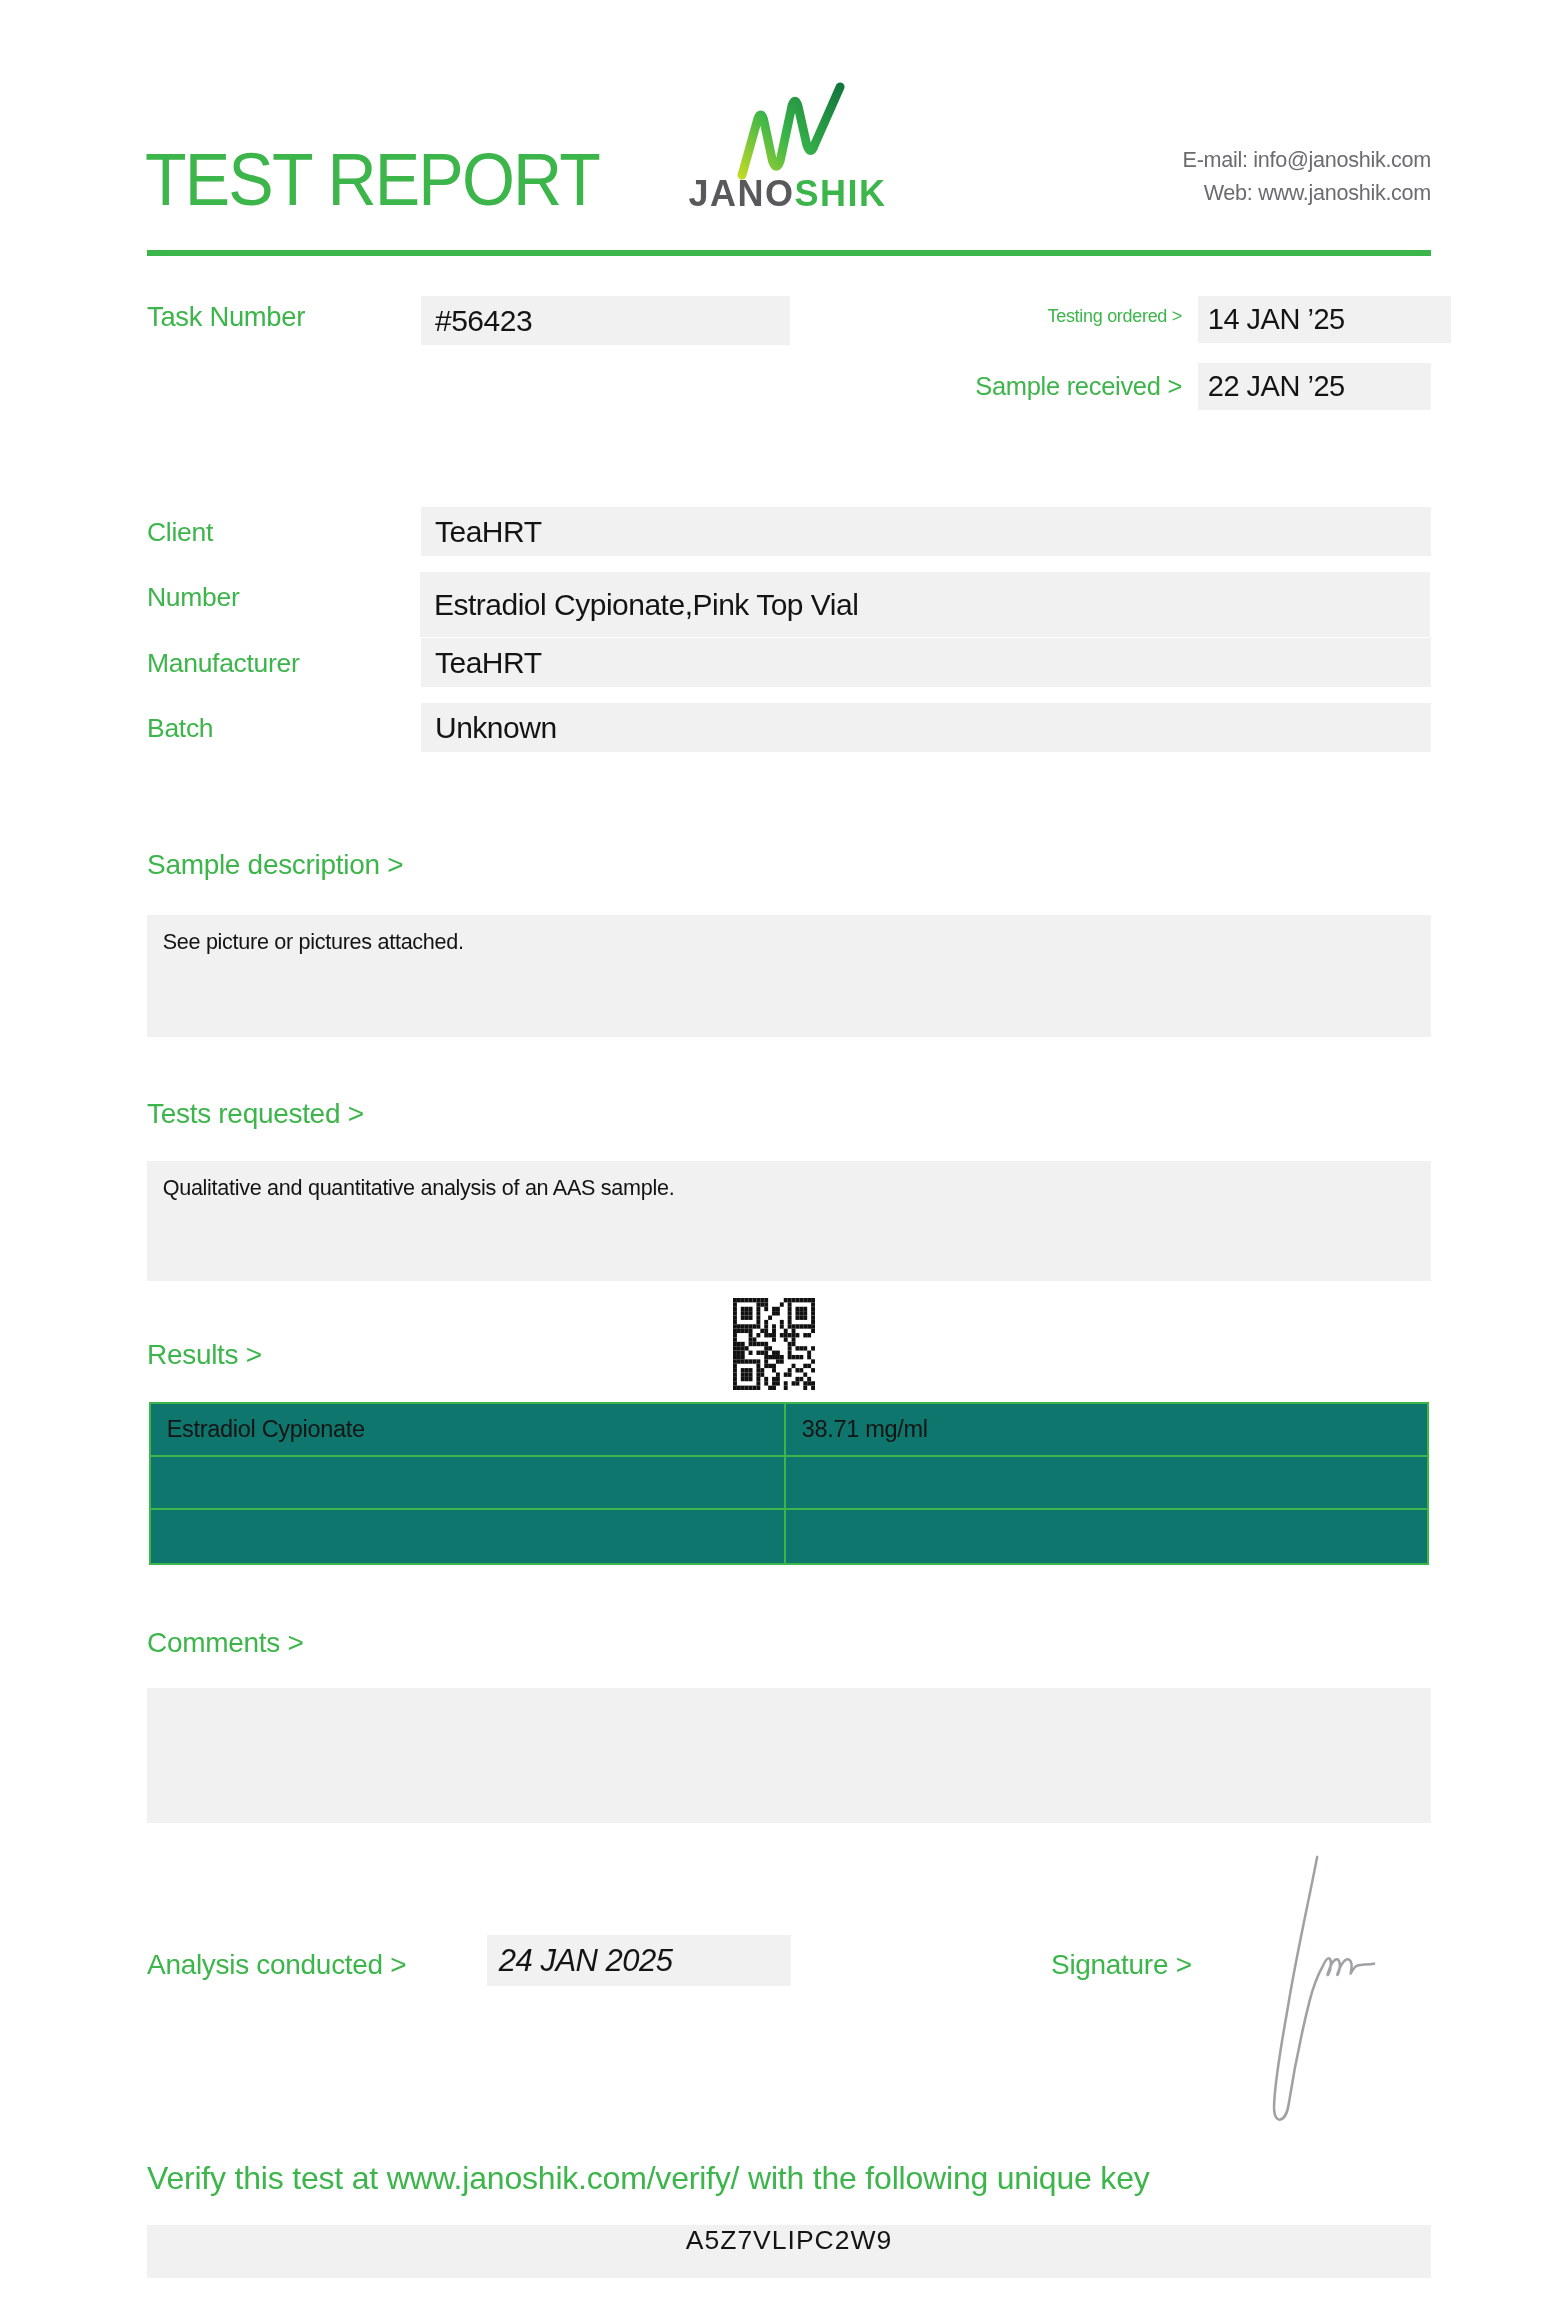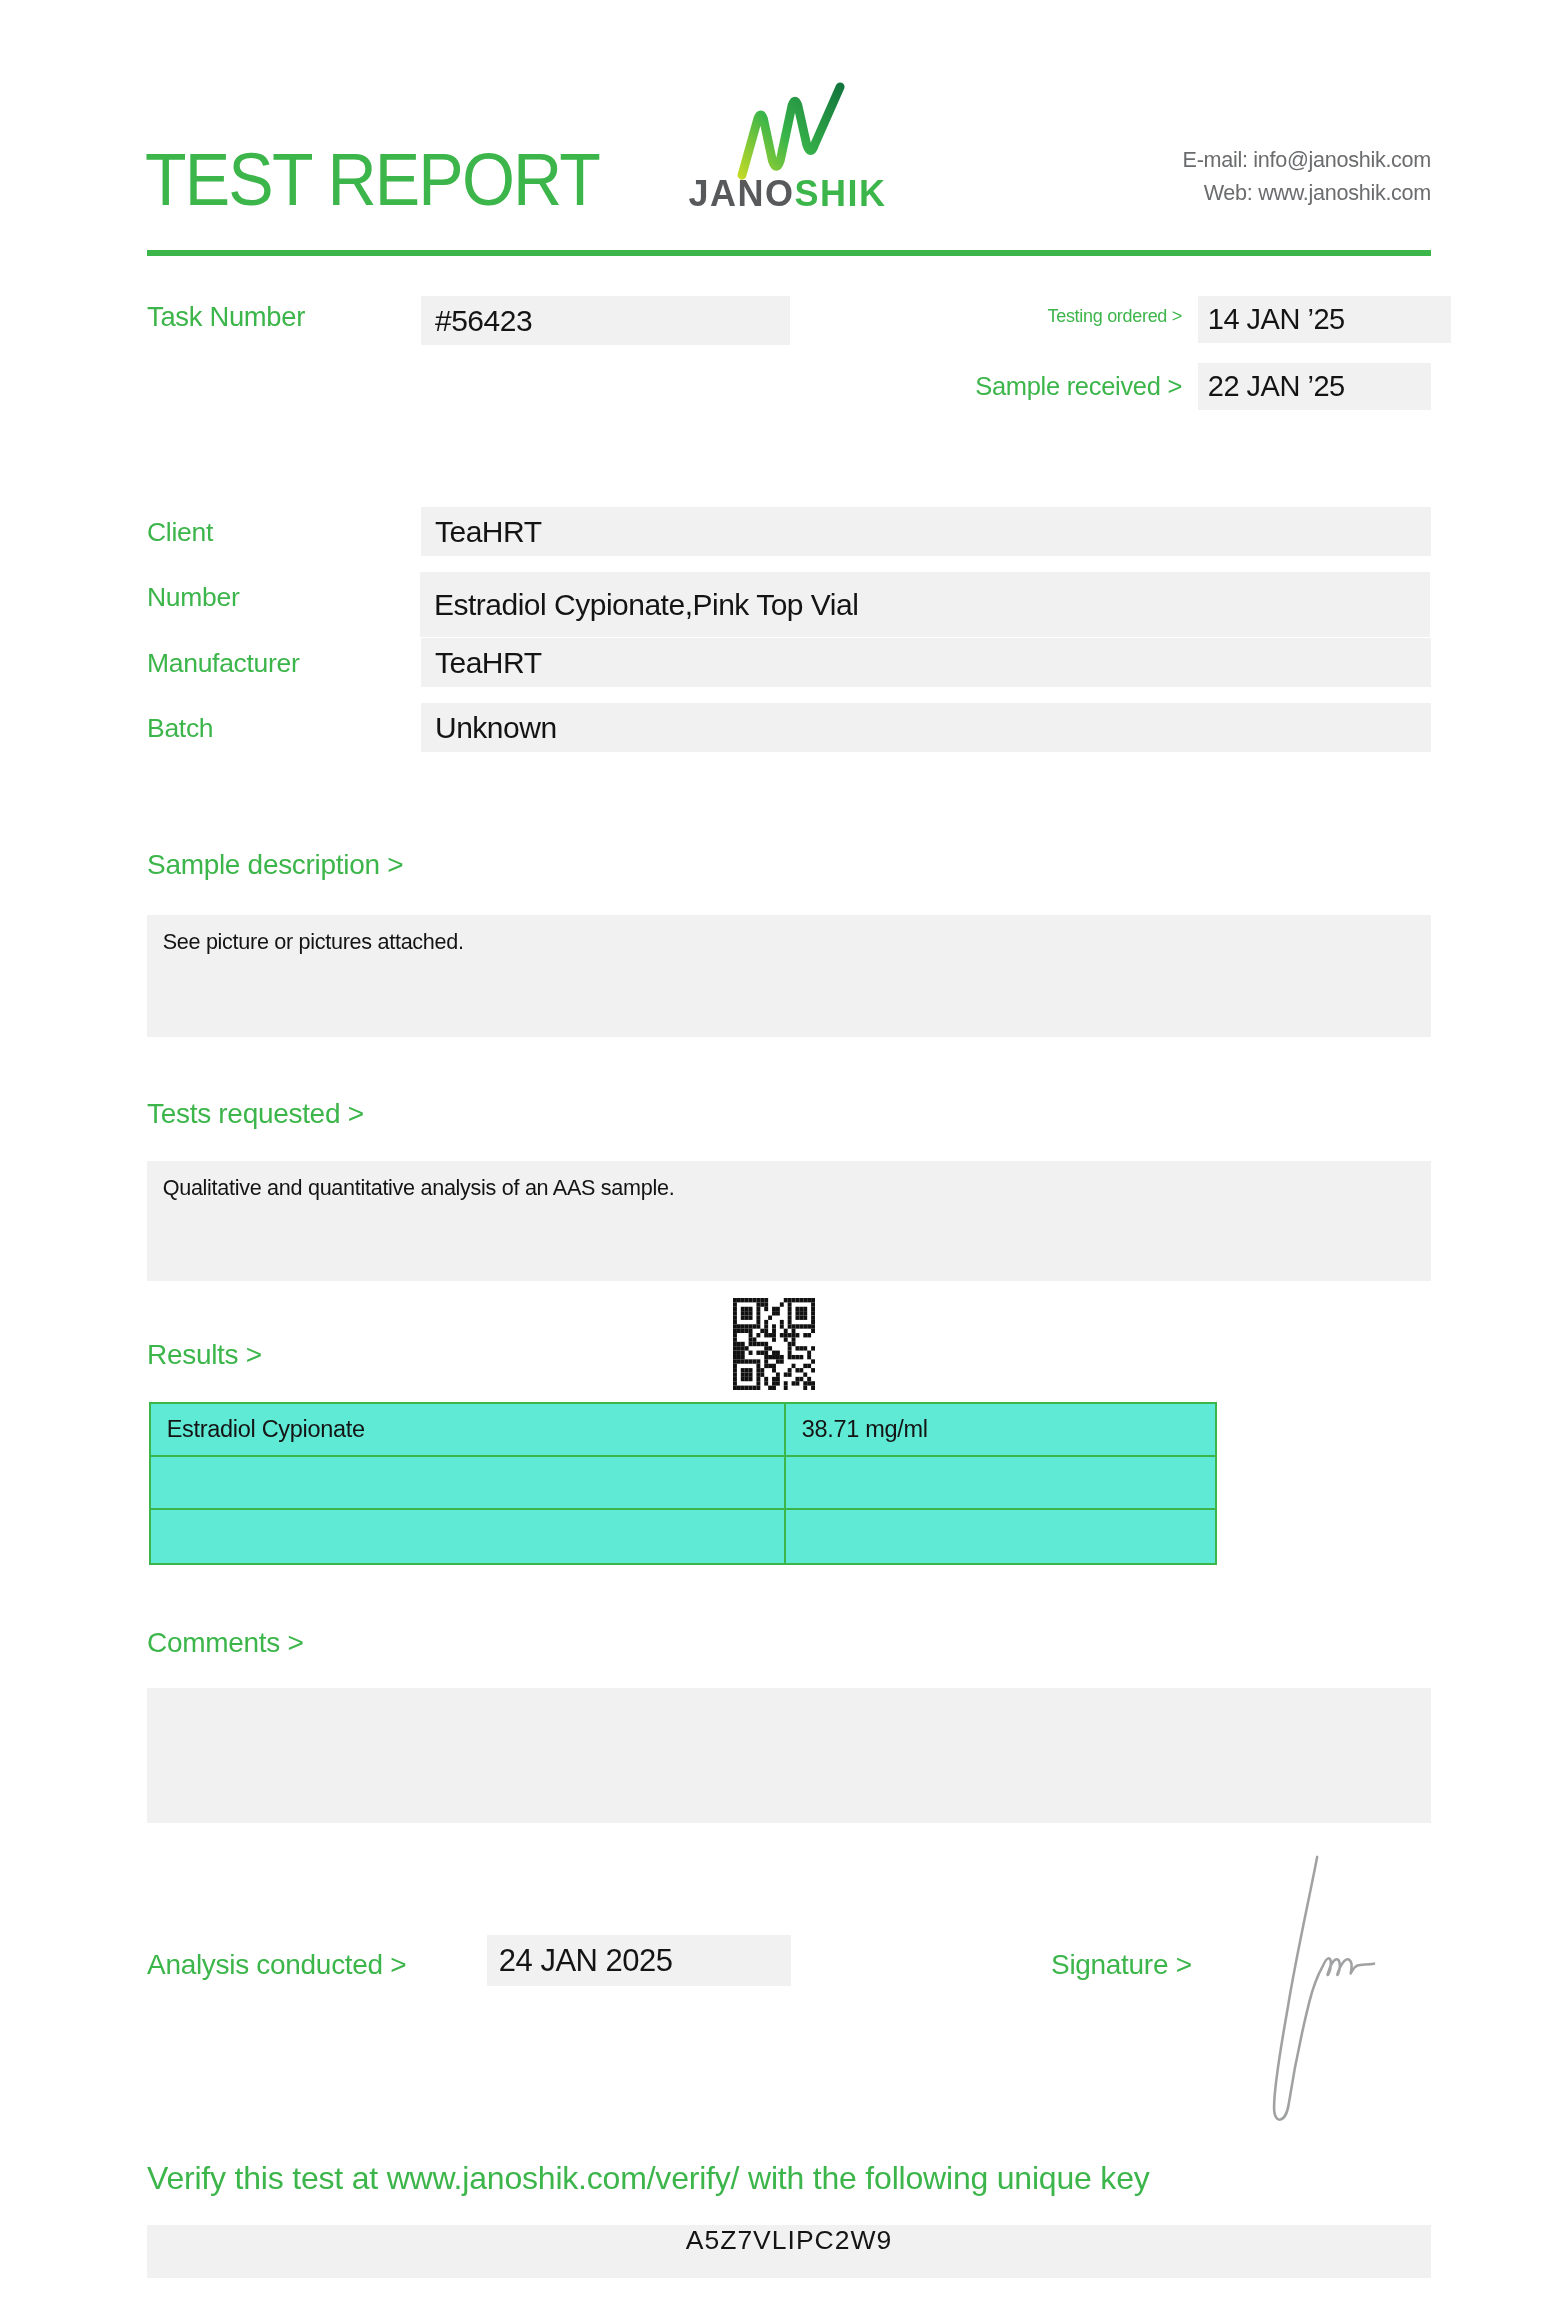--- a/index.html
+++ b/index.html
@@ -31,23 +31,23 @@
   .contact{
     position:absolute;top:143px;right:137px;text-align:right;
     font-size:21.6px;line-height:33px;color:var(--gray);letter-spacing:-0.3px;
   }
   .rule{position:absolute;left:147px;top:250px;width:1284px;height:5.9px;background:var(--green);}
   
   .heading{position:absolute;left:147px;font-size:28px;color:var(--green);letter-spacing:-0.3px;}
   .bodytext{font-size:21.6px;color:var(--ink);letter-spacing:-0.3px;padding:13.7px 15.7px;}
   
   .rtable{
-    position:absolute;left:149px;top:1402px;width:1068px;
+    position:absolute;left:149px;top:1402px;width:1280px;
     display:grid;grid-template-columns:635px 1fr;grid-auto-rows:53px;
-    border:2.9px solid var(--green);box-sizing:border-box;background:#5eead4;
+    border:2.9px solid var(--green);box-sizing:border-box;background:#0f766e;
   }
   .rcell{display:flex;align-items:center;padding-left:15.7px;font-size:23.5px;color:var(--ink);
     border-bottom:2.9px solid var(--green);letter-spacing:-0.3px;}
   .rcell.c1{border-right:2.9px solid var(--green);}
   .rcell.lastrow{border-bottom:none;}
   .keybox{
     position:absolute;left:147px;top:2225px;width:1284px;height:53px;
     background:var(--box);display:flex;align-items:flex-start;justify-content:center;
     font-size:26.5px;letter-spacing:1px;color:var(--ink);
   }
@@ -375,21 +375,21 @@
     <div class="rcell c1 lastrow"></div>
     <div class="rcell lastrow"></div>
   </div>
 
   <div class="heading" style="top:1627px;">Comments &gt;</div>
   <div class="gbox" style="left:147px;top:1688px;width:1284px;height:135px;">
     <div class="bodytext"></div>
   </div>
 
   <div class="glabel" style="left:147px;top:1949px;font-size:28px;">Analysis conducted &gt;</div>
-  <div class="gbox" style="left:487px;top:1935px;width:304px;height:51px;">
+  <div class="gbox" style="left:487px;top:1935px;width:304px;height:51px;font-style:italic;">
     <div class="boxval val" style="font-size:31px;padding-left:11.8px;">24 JAN 2025</div>
   </div>
   <div class="glabel" style="left:1051px;top:1949px;font-size:28px;">Signature &gt;</div>
 
   <svg class="abs" style="left:1266px;top:1851px;" width="118" height="286" viewBox="0 0 120 292">
     <path d="M52 6 C44 48 30 110 22 160 C16 194 8 238 8 262 C8 280 20 278 23 258
              C28 226 36 186 44 154 C48 138 54 124 58 117
              C62 108 66 107 66 115 C66 124 60 132 64 122
              C68 110 74 107 75 115 C76 124 70 132 74 122
              C79 110 85 107 87 115 C88 123 84 129 88 122

